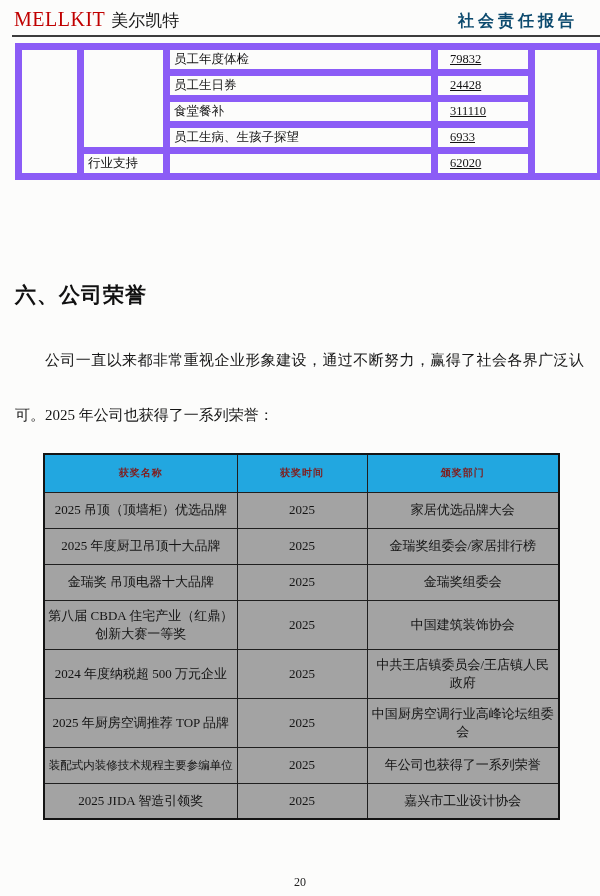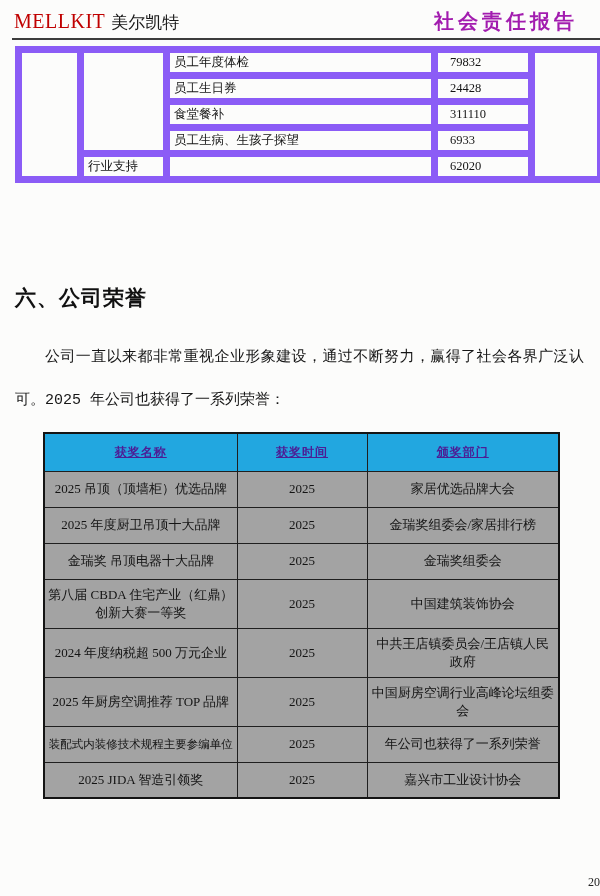--- a/index.html
+++ b/index.html
@@ -28,22 +28,22 @@
     font-size: 20px;
     letter-spacing: 0.5px;
     font-family: "Liberation Serif", "DejaVu Serif", serif;
   }
   .brand-cn {
     color: #1a1a1a;
     font-size: 17px;
     margin-left: 6px;
   }
   .report-title {
-    color: #a21caf;
-    font-size: 20px;
+    color: #0c4a6e;
+    font-size: 16px;
     letter-spacing: 4px;
     font-weight: bold;
   }
   .hdr-rule {
     height: 2px;
     background: #3c3c3c;
     margin: 3px 0 0 12px;
   }
 
   
@@ -56,35 +56,35 @@
   }
   table.benefits td {
     border: 7px solid #8b5cf6;
     height: 20px;
     padding: 1px 4px;
     vertical-align: middle;
     overflow: hidden;
     white-space: nowrap;
   }
   table.benefits { border-left: 2px solid #1c1c1c; border-right: 2px solid #1c1c1c; border-bottom: 2px solid #1c1c1c; border-top: 1px solid #2a2a2a; }
-  table.benefits td.val { padding-left: 12px; }
+  table.benefits td.val { padding-left: 12px; text-decoration: underline; }
 
   
   .section-heading {
     margin: 101px 0 0 15px;
     font-size: 21px;
     font-weight: bold;
     color: #111;
     letter-spacing: 1px;
   }
   .section-paragraph {
     margin: 24px 16px 0 15px;
-    font-family: Liberation Mono, monospace;
+    font-family: Liberation Serif, serif;
     font-size: 15px;
-    line-height: 43px;
+    line-height: 55px;
     text-indent: 2em;
     color: #161616;
     text-align: justify;
   }
 
   
   table.awards {
     border-collapse: collapse;
     table-layout: fixed;
     margin: 10px 0 0 43px;
@@ -93,37 +93,36 @@
   }
   table.awards th, table.awards td {
     border: 1px solid #1f1f1f;
     text-align: center;
     vertical-align: middle;
     padding: 6px 3px;
   }
   table.awards { border: 2px solid #141414; }
   table.awards th {
     background: #22a7e0;
-    color: #4c1d95;
-    font-size: 12px;
+    color: #7f1d1d;
+    font-size: 10px;
     font-weight: bold;
     height: 38px;
     letter-spacing: 1px;
-    text-decoration: underline;
   }
   table.awards td { height: 36px; background: #a3a3a3; }
   table.awards td.sm { font-size: 11.5px; }
 
   
   .footer-pagenum {
     position: absolute;
     left: 0;
     right: 0;
     bottom: 6px;
-    text-align: right;
+    text-align: center;
     font-size: 12px;
     color: #222;
   }
 </style>
 </head>
 <body>
 
 <div class="page">
 
   <div class="hdr">

